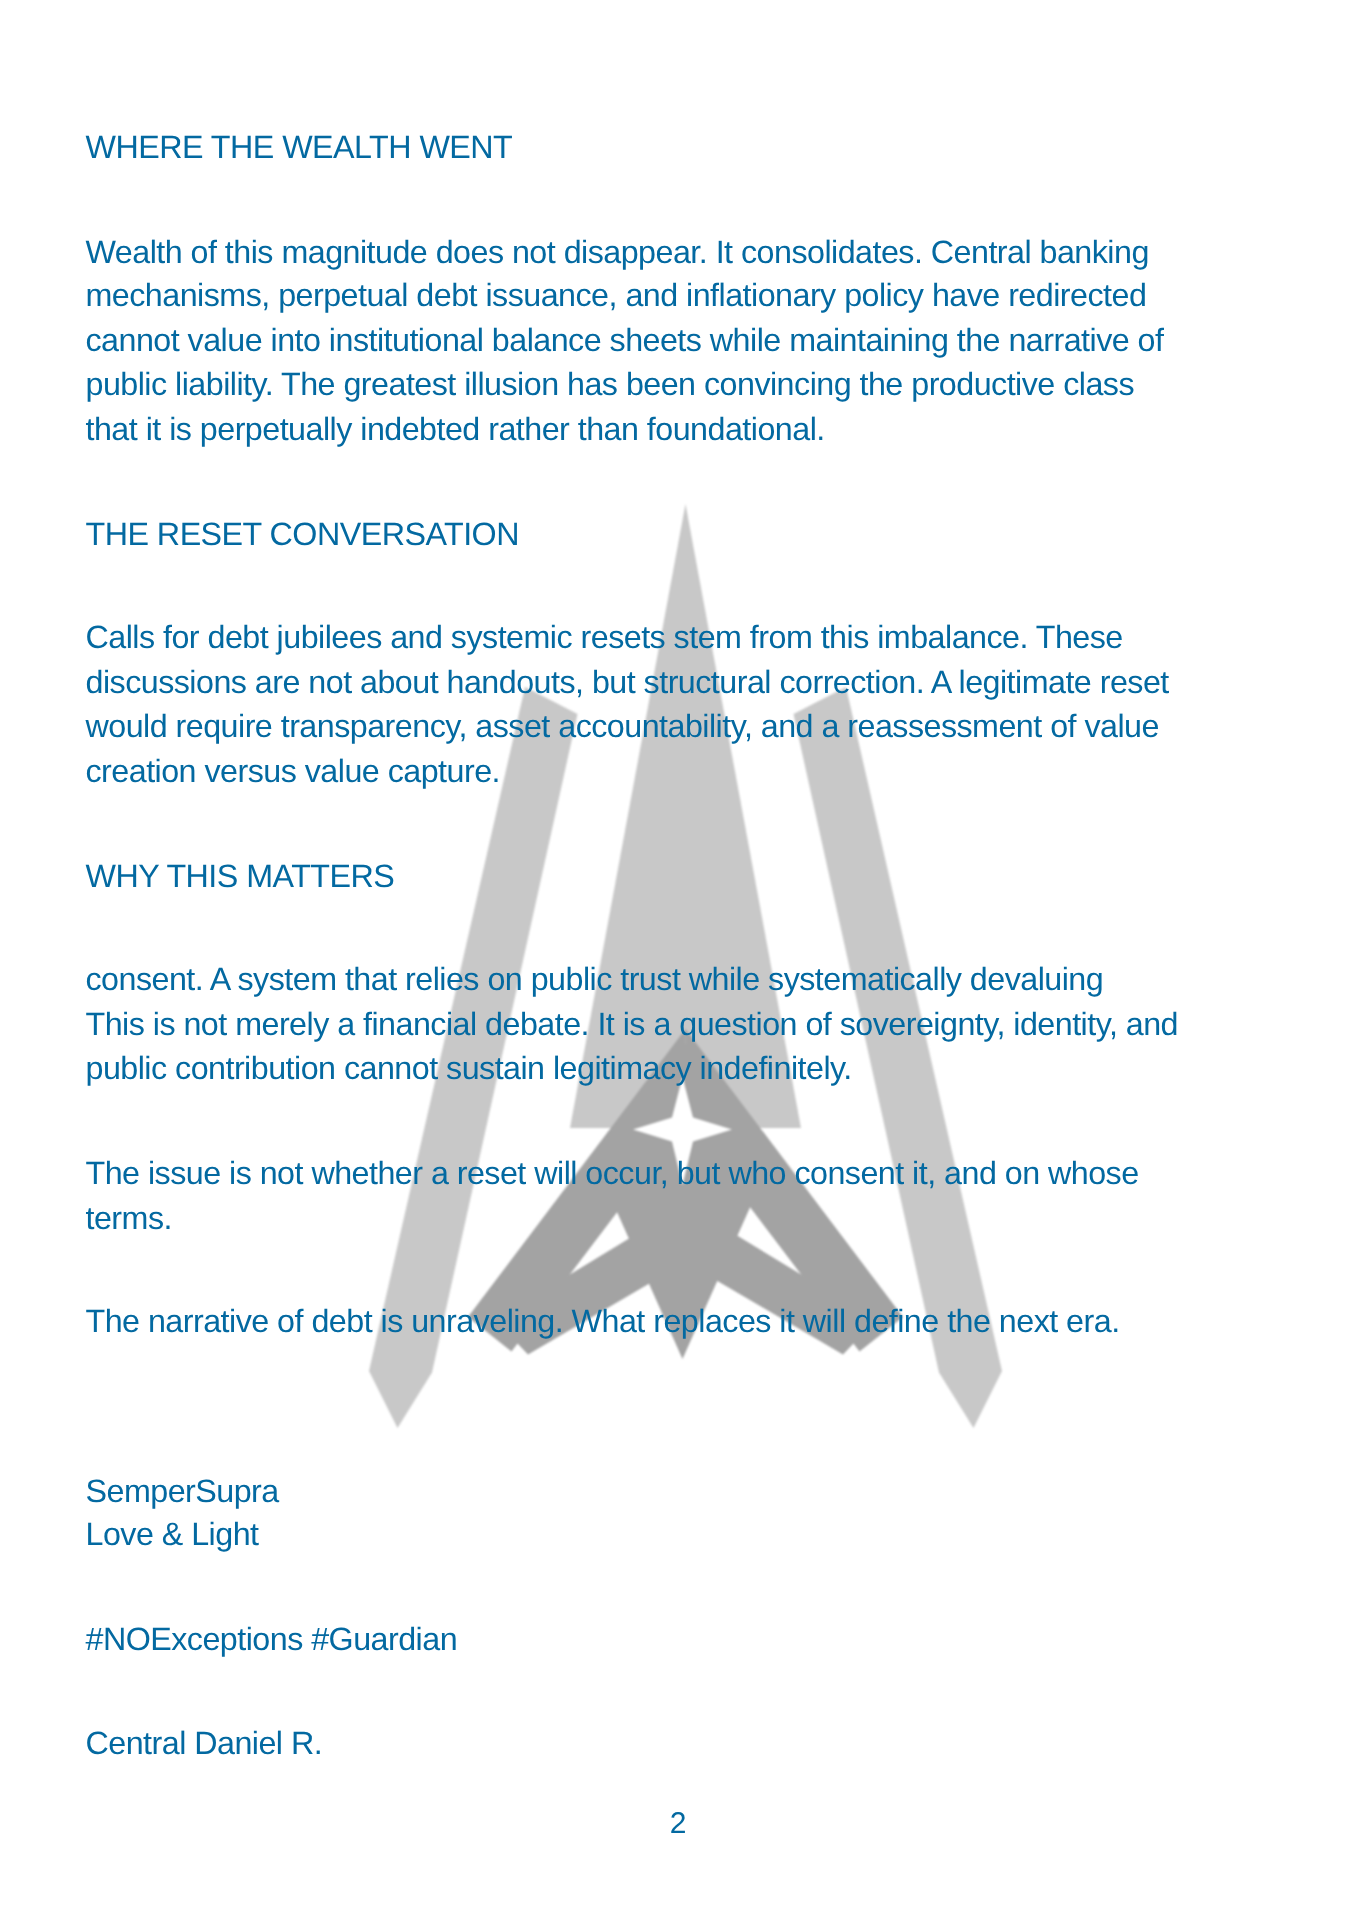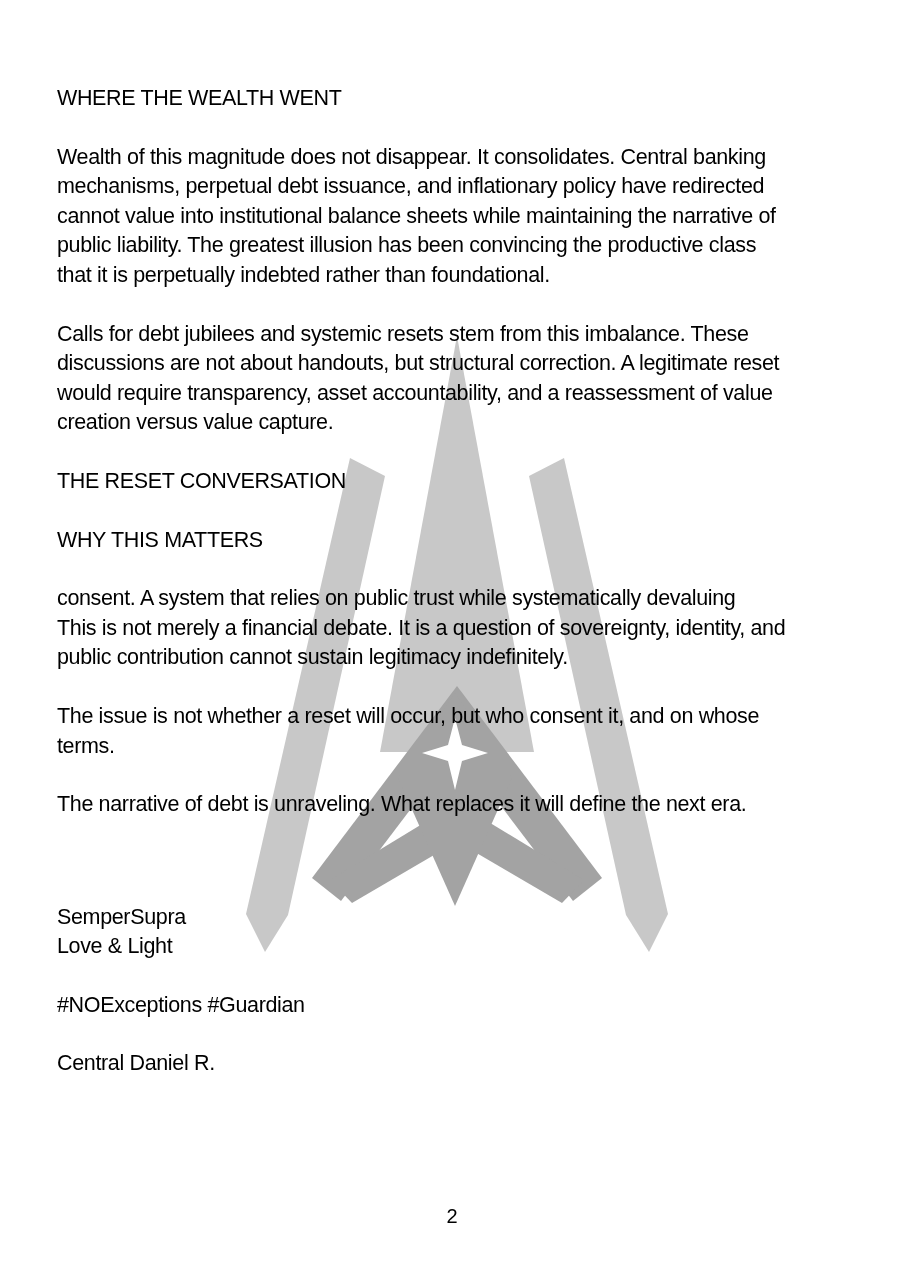--- a/index.html
+++ b/index.html
@@ -7,21 +7,21 @@
     padding: 0;
     background: #ffffff;
   }
   .page {
     position: relative;
     width: 904px;
     height: 1280px;
     background: #ffffff;
     overflow: hidden;
     font-family: "Liberation Sans", "DejaVu Sans", sans-serif;
-    color: #000000;
+    color: #0369a1;
   }
   .watermark {
     position: absolute;
     left: 0;
     top: 0;
     width: 904px;
     height: 1280px;
     filter: blur(0.6px);
     z-index: 0;
   }
@@ -33,21 +33,21 @@
     z-index: 1;
     font-size: 21.5px;
     line-height: 29.6px;
     letter-spacing: -0.35px;
     font-weight: 400;
   }
   .line {
     white-space: nowrap;
   }
   .block {
-    margin-top: 29px;
+    margin-top: 40px;
   }
   .block.first {
     margin-top: 0;
   }
   .block.gap2 {
     margin-top: 83px;
   }
   .footer {
     position: absolute;
     top: 1203px;
@@ -94,28 +94,28 @@
 
     <div class="block">
       <div class="line">Wealth of this magnitude does not disappear. It consolidates. Central banking</div>
       <div class="line">mechanisms, perpetual debt issuance, and inflationary policy have redirected</div>
       <div class="line">cannot value into institutional balance sheets while maintaining the narrative of</div>
       <div class="line">public liability. The greatest illusion has been convincing the productive class</div>
       <div class="line">that it is perpetually indebted rather than foundational.</div>
     </div>
 
     <div class="block">
+      <div class="line">THE RESET CONVERSATION</div>
+    </div>
+
+    <div class="block">
       <div class="line">Calls for debt jubilees and systemic resets stem from this imbalance. These</div>
       <div class="line">discussions are not about handouts, but structural correction. A legitimate reset</div>
       <div class="line">would require transparency, asset accountability, and a reassessment of value</div>
       <div class="line">creation versus value capture.</div>
-    </div>
-
-    <div class="block">
-      <div class="line">THE RESET CONVERSATION</div>
     </div>
 
 
     <div class="block">
       <div class="line">WHY THIS MATTERS</div>
     </div>
 
     <div class="block">
       <div class="line">consent. A system that relies on public trust while systematically devaluing</div>
       <div class="line">This is not merely a financial debate. It is a question of sovereignty, identity, and</div>

